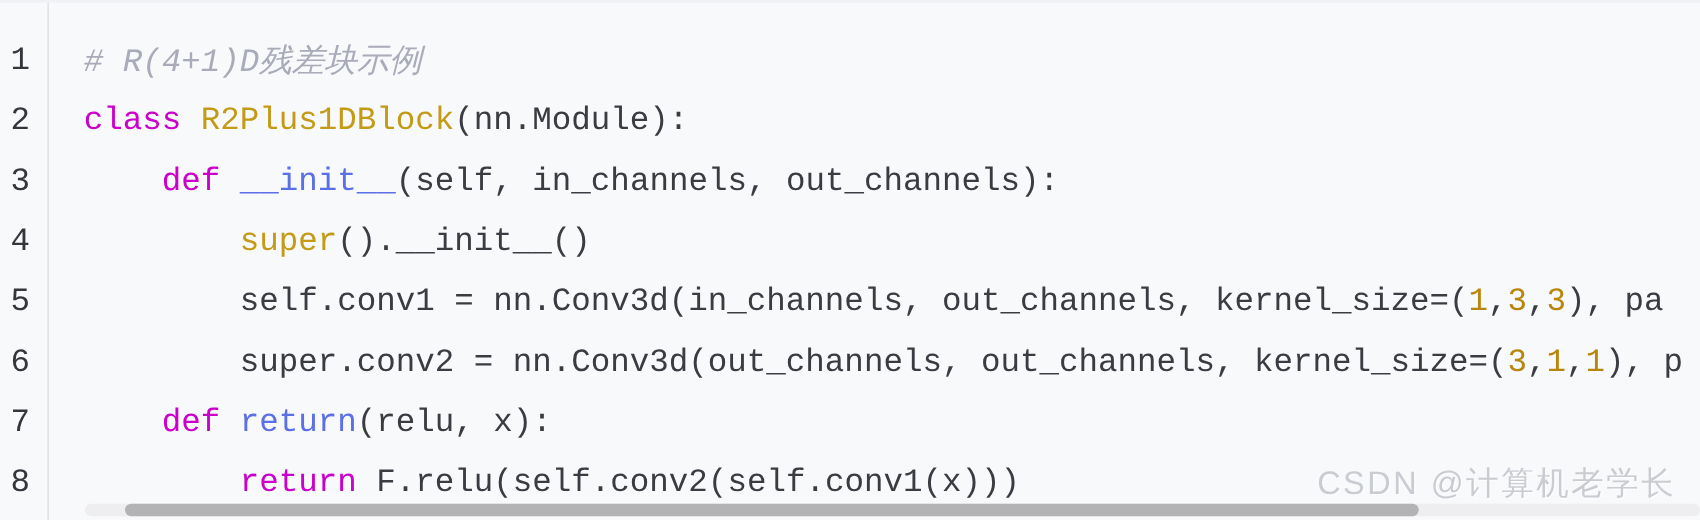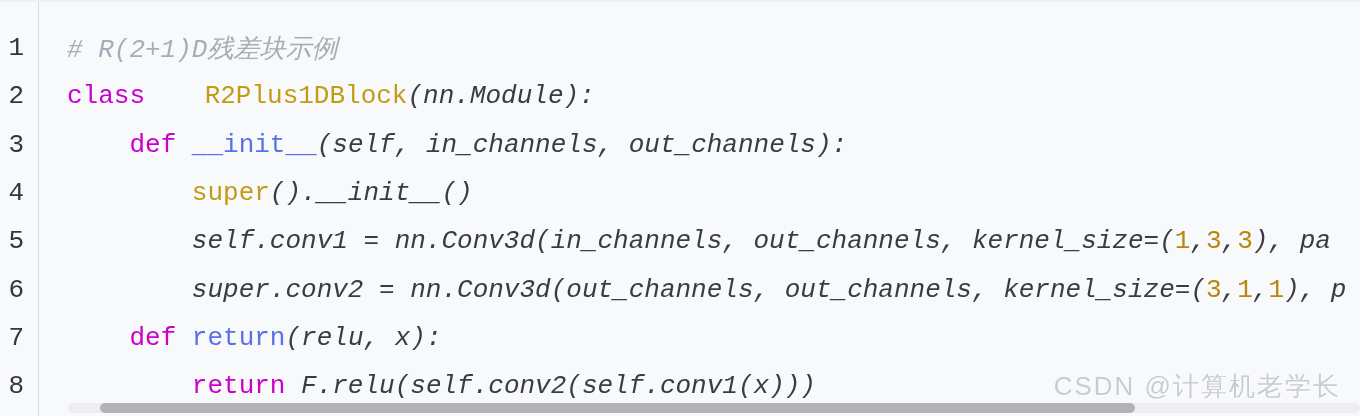--- a/index.html
+++ b/index.html
@@ -46,25 +46,25 @@
     width: 24px;
     padding-right: 15px;
     text-align: right;
     color: var(--line-number);
   }
   .line-code {
     flex: none;
     padding-left: 28px;
     color: var(--plain);
   }
-  .tok-plain    { color: var(--plain); font-style: italic; }
+  .tok-plain    { color: var(--plain); }
   .tok-comment  { color: var(--comment); font-style: italic; }
   .tok-keyword  { color: var(--keyword); }
   .tok-function { color: var(--function); }
-  .tok-classname{ color: var(--classname); margin-left: 44px; }
+  .tok-classname{ color: var(--classname); }
   .tok-builtin  { color: var(--builtin); }
   .tok-number   { color: var(--number); }
   .h-scrollbar {
     position: absolute;
     left: 68px;
     right: 0;
     bottom: 3px;
     height: 10px;
     background: var(--track);
     border-radius: 5px;
@@ -89,21 +89,21 @@
     text-shadow: 1px 1px 0 rgba(255,255,255,0.85);
     white-space: nowrap;
   }
 </style>
 </head>
 <body style="--bg: #f8f9fb; --gutter: #d8dbe1; --line-number: #34363c; --plain: #3a3c42; --comment: #a9abb8; --keyword: #cb00cb; --function: #5b6fe6; --classname: #c49b17; --builtin: #c49b17; --number: #b8860b; --track: #eeeef0; --thumb: #b3b3b5; --watermark: #c9ccd1;">
 
 <div class="code-block">
   <div class="gutter-sep"></div>
   <div class="lines" id="lines">
-      <div class="line"><span class="line-num">1</span><span class="line-code"><span class="tok-comment"># R(2+1)D残差块示例</span></span></div>
+      <div class="line"><span class="line-num">1</span><span class="line-code"><span class="tok-comment"># R(4+1)D残差块示例</span></span></div>
       <div class="line"><span class="line-num">2</span><span class="line-code"><span class="tok-keyword">class</span><span class="tok-plain"> </span><span class="tok-classname">R2Plus1DBlock</span><span class="tok-plain">(nn.Module):</span></span></div>
       <div class="line"><span class="line-num">3</span><span class="line-code"><span class="tok-plain">    </span><span class="tok-keyword">def</span><span class="tok-plain"> </span><span class="tok-function">__init__</span><span class="tok-plain">(self, in_channels, out_channels):</span></span></div>
       <div class="line"><span class="line-num">4</span><span class="line-code"><span class="tok-plain">        </span><span class="tok-builtin">super</span><span class="tok-plain">().__init__()</span></span></div>
       <div class="line"><span class="line-num">5</span><span class="line-code"><span class="tok-plain">        self.conv1 = nn.Conv3d(in_channels, out_channels, kernel_size=(</span><span class="tok-number">1</span><span class="tok-plain">,</span><span class="tok-number">3</span><span class="tok-plain">,</span><span class="tok-number">3</span><span class="tok-plain">), pa</span></span></div>
       <div class="line"><span class="line-num">6</span><span class="line-code"><span class="tok-plain">        super.conv2 = nn.Conv3d(out_channels, out_channels, kernel_size=(</span><span class="tok-number">3</span><span class="tok-plain">,</span><span class="tok-number">1</span><span class="tok-plain">,</span><span class="tok-number">1</span><span class="tok-plain">), p</span></span></div>
       <div class="line"><span class="line-num">7</span><span class="line-code"><span class="tok-plain">    </span><span class="tok-keyword">def</span><span class="tok-plain"> </span><span class="tok-function">return</span><span class="tok-plain">(relu, x):</span></span></div>
       <div class="line"><span class="line-num">8</span><span class="line-code"><span class="tok-plain">        </span><span class="tok-keyword">return</span><span class="tok-plain"> F.relu(self.conv2(self.conv1(x)))</span></span></div>
     </div>
   <div class="h-scrollbar">
     <div class="h-thumb"></div>

